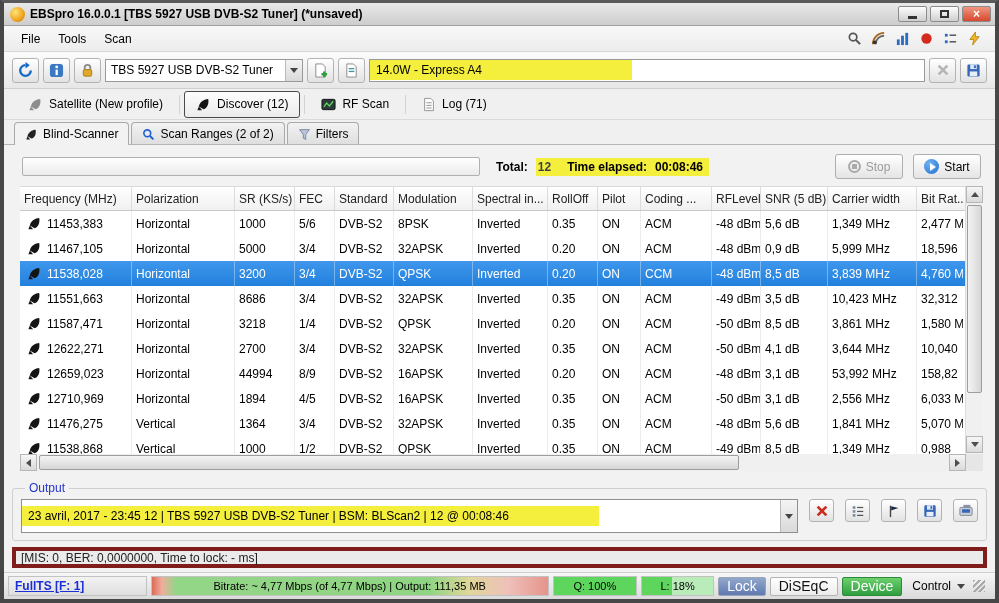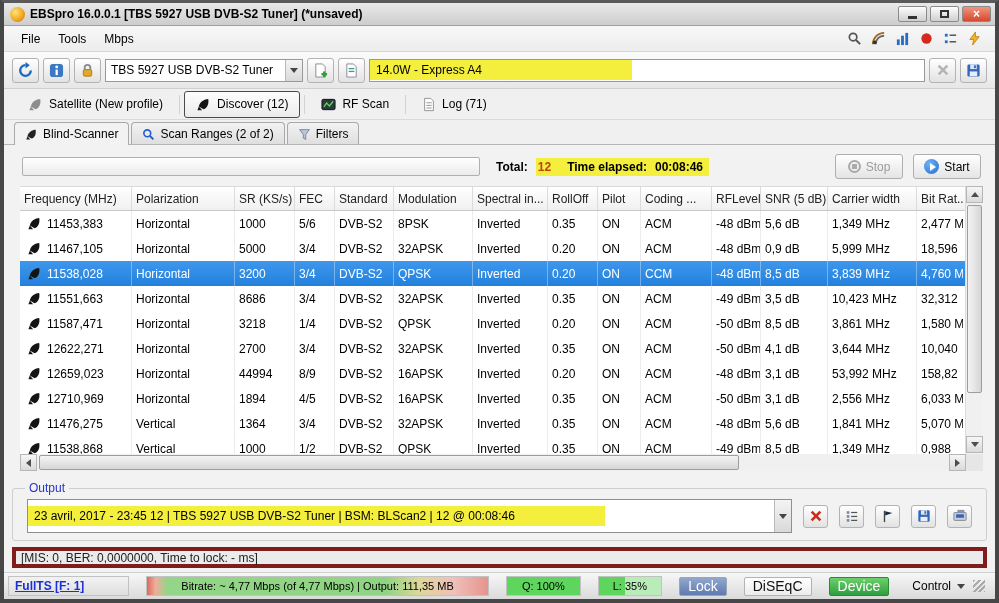--- a/index.html
+++ b/index.html
@@ -56,21 +56,21 @@
             border-radius:4px 4px 0 0; background:linear-gradient(#f2f2f2,#dfdfdf); margin-right:2px; position:relative;}
   .subtab.active { background:#f2f2f2; margin-bottom:-1px; padding-bottom:4px; }
 
   .panel { flex:1; background:#f2f2f2; display:flex; flex-direction:column; overflow:hidden;}
 
   
   .scanrow { display:flex; align-items:center; padding:9px 14px 7px 18px; gap:8px; flex:none;}
   .progressbar { width:458px; height:19px; border:1px solid #b0b0b0; border-radius:2px;
                  background:linear-gradient(#ffffff,#ebebeb); flex:none;}
   .scan-label { font-weight:bold; margin-left:8px;}
-  .total-value { color:#c2410c; font-weight:bold; }
+  .total-value { color:#404040; font-weight:bold; }
   .scan-hl { background:#f4ee3c; padding:2px 6px 2px 2px; display:flex; gap:8px; align-items:center;}
   .scanbtn { width:68px; height:25px; border:1px solid #aeaeae; border-radius:3px; margin-left:6px;
              background:linear-gradient(#ffffff,#e4e4e4); display:flex; align-items:center; justify-content:center; gap:5px;}
   .scanbtn.disabled { color:#9b9b9b; }
   .scanbtn:last-child { margin-left:2px; }
   .stop-icon { width:13px; height:13px; border-radius:50%; border:2px solid #aaa; display:flex; align-items:center; justify-content:center;}
   .stop-icon i { width:5px; height:5px; background:#aaa; display:block;}
   .start-icon { width:15px; height:15px; border-radius:50%; background:radial-gradient(circle at 35% 30%, #6db2f5, #1f6fd0);
                 display:flex; align-items:center; justify-content:center;}
   .start-icon i { width:0; height:0; border-top:4px solid transparent; border-bottom:4px solid transparent; border-left:6px solid #fff; margin-left:2px;}
@@ -104,35 +104,35 @@
   .hscroll-row { display:flex; margin-left:16px; flex:none; height:17px;}
   .hscroll { width:946px; position:relative; background:#f0f0f0;}
   .hthumb { position:absolute; top:1px; left:19px; height:15px; width:700px; border:1px solid #9d9d9d; border-radius:2px;
             background:linear-gradient(#f4f4f4,#d6d6d6);}
   .hscroll .sbtn.right { left:auto; right:0;}
   .sb-corner { width:17px; background:#e6e6e6;}
 
   .spacer { flex:1; }
 
   
-  .group { border:1px solid #cfcfcf; border-radius:3px; margin:2px 8px 4px; padding:10px 14px 7px; position:relative;
-           display:flex; align-items:center; gap:11px; flex:none;}
+  .group { border:1px solid #cfcfcf; border-radius:3px; margin:2px 8px 4px; padding:10px 8px 7px; position:relative;
+           display:flex; align-items:flex-start; gap:11px; flex:none;}
   .group-label { position:absolute; top:-8px; left:12px; background:#f2f2f2; padding:0 4px; color:#2433cc;}
   .out-combo { flex:1; height:34px; border:1px solid #8f8f8f; background:#fff; display:flex; align-items:center; overflow:hidden;}
   .out-combo .hl { padding:3px 90px 3px 6px; white-space:nowrap;}
   .out-combo .drop { margin-left:auto; width:17px; height:100%; background:linear-gradient(#f4f4f4,#d9d9d9);
                      border-left:1px solid #b9b9b9; display:flex; align-items:center; justify-content:center;}
   .obtn { width:25px; height:23px; border:1px solid #b3b3b3; border-radius:3px;
           background:linear-gradient(#ffffff,#e2e2e2); display:flex; align-items:center; justify-content:center; flex:none;}
 
   
   .mis-panel { margin:2px 8px 4px; height:21px; border:4px solid #7f1d1d; background:#ebebeb;
                display:flex; align-items:center; padding:0 5px; color:#222; flex:none;}
   .statusbar { height:27px; background:linear-gradient(#f7f7f7,#dadada); border-top:1px solid #cfcfcf;
-               display:flex; align-items:center; padding:0 4px; gap:17px; flex:none;}
+               display:flex; align-items:center; padding:0 4px; gap:4px; flex:none;}
   .scell { height:20px; border:1px solid #c2c2c2; display:flex; align-items:center; justify-content:center; padding:0 6px;}
   .fullts { width:145px; justify-content:flex-start; color:#1a2fd8; font-weight:bold; text-decoration:underline;}
   .bitrate { width:417px; font-size:11px; background:linear-gradient(90deg,#de6a58 0%,#efad9d 2.5%,#94d688 6%,#8fd483 70%,#dfd79a 80%,#efc0ba 90%,#e5948c 100%);}
   .qbar { width:88px; background:#5ed65e; font-size:11px;}
   .lbar { width:76px; background:linear-gradient(90deg,#5ed65e 0 42%, #b9ecb9 42% 100%); font-size:11px;}
   .minibtn { height:19px; border:1px solid #9aa5b5; border-radius:2px; padding:0 8px; font-size:14px;
              display:flex; align-items:center; flex:none;}
   .lockbtn { background:linear-gradient(#92a7cc,#5f7ab0); color:#fff;}
   .diseqcbtn { background:linear-gradient(#ffffff,#ececec); color:#111; border-color:#b3b3b3;}
   .devicebtn { background:linear-gradient(#6cd06c,#2f9e3f); color:#fff; border-color:#2b8a37;}
@@ -156,21 +156,21 @@
         <span class="glyph-max"></span>
       </span>
     <span class="winbtn close">
         <span>×</span>
       </span>
   </div>
 
   <div class="menubar">
     <span class="menu-item">File</span>
     <span class="menu-item">Tools</span>
-    <span class="menu-item">Mbps</span>
+    <span class="menu-item">Scan</span>
     <span class="menu-icons">
       <span class="mi">
         <svg width="15" height="15" viewBox="0 0 16 16">
             <circle cx="6.5" cy="6.5" r="4" fill="none" stroke="#555" stroke-width="1.8"></circle>
             <line x1="9.5" y1="9.5" x2="14" y2="14" stroke="#555" stroke-width="2.2"></line>
           </svg>
       </span>
       <span class="mi">
         <svg width="15" height="15" viewBox="0 0 16 16">
             <path d="M2 14 A12 12 0 0 1 14 2" fill="none" stroke="#a5681e" stroke-width="2"></path>
@@ -683,21 +683,21 @@
     </div>
 
     <div class="mis-panel">
       <span>[MIS: 0, BER: 0,0000000, Time to lock: - ms]</span>
     </div>
 
     <div class="statusbar">
       <span class="scell fullts">FullTS [F: 1]</span>
       <span class="scell bitrate">Bitrate: ~ 4,77 Mbps (of 4,77 Mbps) | Output: 111,35 MB</span>
       <span class="scell qbar">Q: 100%</span>
-      <span class="scell lbar">L: 35%</span>
+      <span class="scell lbar">L: 18%</span>
       <span class="minibtn lockbtn">Lock</span>
       <span class="minibtn diseqcbtn">DiSEqC</span>
       <span class="minibtn devicebtn">Device</span>
       <span class="control">
         <span>Control</span>
         <span class="tri-down"></span>
         <span class="grip"></span>
       </span>
     </div>
 

